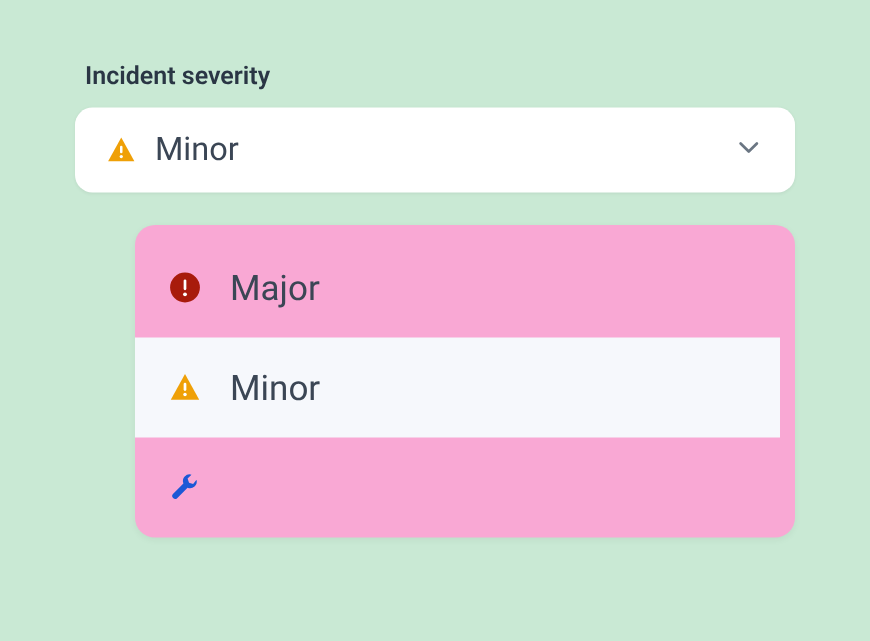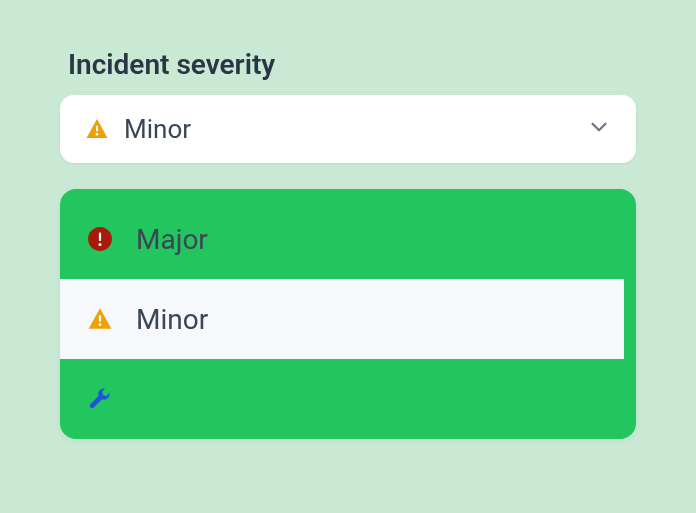--- a/index.html
+++ b/index.html
@@ -4,21 +4,21 @@
 <style>
   * { box-sizing: border-box; margin: 0; padding: 0; }
   html, body { width: 696px; height: 513px; overflow: hidden; }
   body {
     font-family: -apple-system, BlinkMacSystemFont, "Segoe UI", Roboto, Helvetica, Arial, sans-serif;
     background: #c9e9d4;
     border-radius: 28px;
     padding: 48px 60px;
   }
   .label {
-    font-size: 28px;
+    font-size: 20px;
     font-weight: 600;
     color: #2a3644;
     margin-bottom: 14px;
     margin-left: 8px;
   }
   .select-trigger {
     background: #ffffff;
     border-radius: 14px;
     height: 68px;
     display: flex;
@@ -37,26 +37,27 @@
   }
   .select-trigger .value {
     font-size: 26px;
     color: #3b4655;
     flex: 1;
   }
   .chevron {
     color: #6b7683;
   }
   .dropdown {
-    background: #22c55e;
+    background: #f9a8d4;
     border-radius: 16px;
     margin-top: 26px;
     padding: 10px 12px 0 0;
     box-shadow: 0 2px 6px rgba(0,0,0,0.05);
     overflow: hidden;
+    margin-left: 48px;
   }
   .option {
     display: flex;
     align-items: center;
     height: 80px;
     padding: 0 26px;
     cursor: pointer;
   }
   .option .icon-holder {
     width: 28px;

